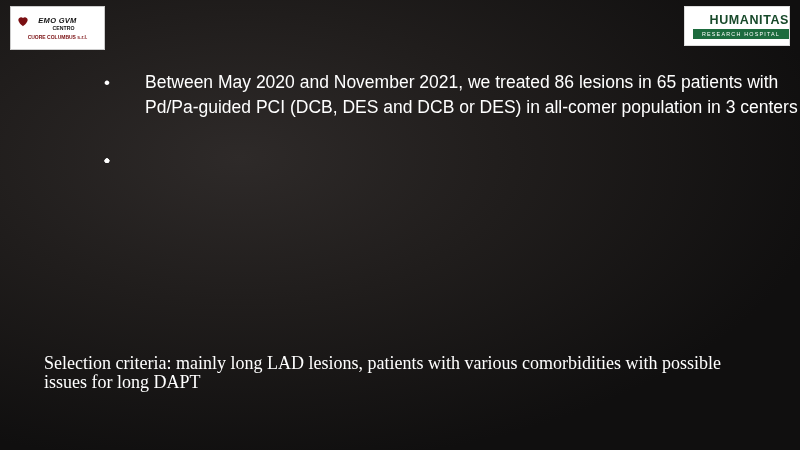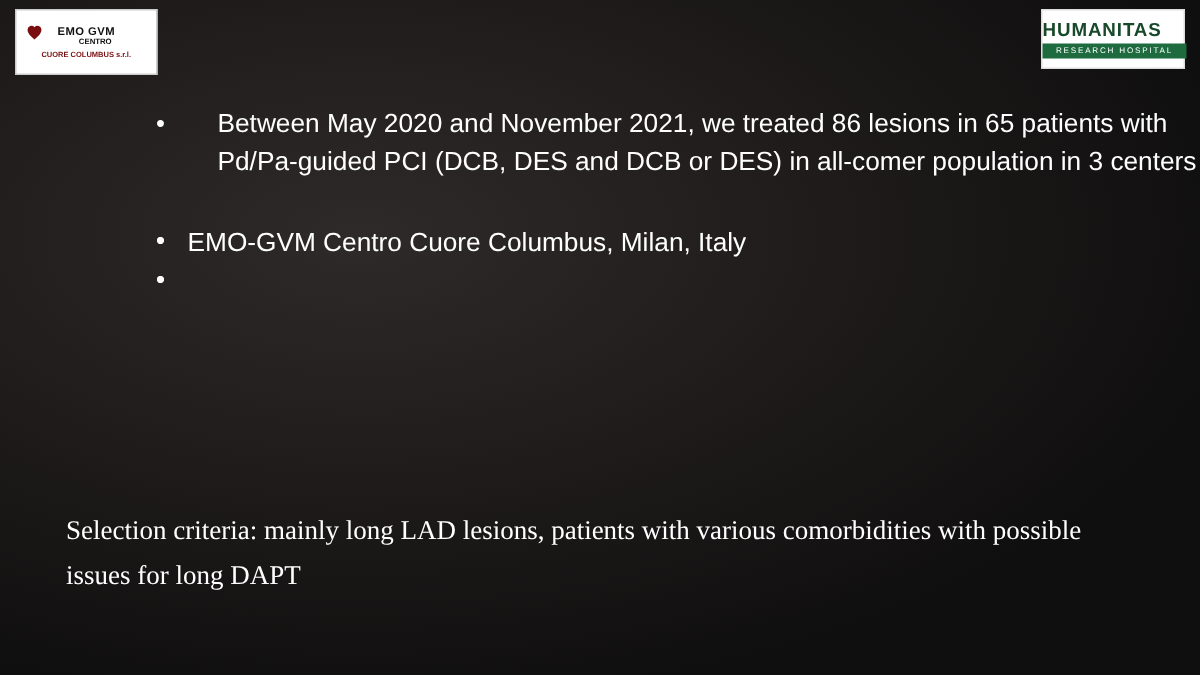--- a/index.html
+++ b/index.html
@@ -41,48 +41,49 @@
     top: 7px;
     width: 14px;
     height: 14px;
   }
   .logo-left .l1 {
     font-size: 7.5px;
     font-weight: bold;
     color: #111111;
     letter-spacing: 0.3px;
     line-height: 9px;
+    font-style: italic;
   }
   .logo-left .l2 {
     font-size: 5.2px;
     font-weight: bold;
     color: #111111;
     line-height: 7px;
     margin-left: 12px;
   }
   .logo-left .l3 {
     font-size: 5px;
     font-weight: bold;
     color: #7a0f12;
     line-height: 7px;
     margin-top: 2px;
   }
 
   .logo-right {
     position: absolute;
     right: 10px;
     top: 6px;
-    width: 96px;
+    width: 106px;
     height: 40px;
     background: #ffffff;
     border: 1px solid #dddddd;
     box-sizing: border-box;
     display: flex;
     flex-direction: column;
-    align-items: flex-start;
+    align-items: flex-end;
     justify-content: center;
   }
   .logo-right .hum {
     font-size: 12.5px;
     font-weight: bold;
     color: #17492a;
     letter-spacing: 0.6px;
     line-height: 14px;
   }
   .logo-right .bar {
@@ -139,25 +140,25 @@
   .group-b li.bullet {
     padding-left: 125px;
     line-height: 26px;
   }
   .group-b li.bullet .dot { left: 104px; top: 0; }
 
   
   .footnote {
     position: absolute;
     left: 44px;
-    top: 338px;
+    top: 354px;
     width: 714px;
     font-family: "Liberation Serif", serif;
     font-size: 18px;
-    line-height: 30px;
+    line-height: 19px;
     color: #ffffff;
   }
 </style>
 </head>
 <body>
 
 <div class="slide">
 
   <div class="logo-left">
     <svg class="heart" viewBox="0 0 24 24">
@@ -181,21 +182,20 @@
         <span class="txt">Between May 2020 and November 2021, we treated 86 lesions in 65 patients with Pd/Pa-guided PCI  (DCB, DES and DCB or DES) in all-comer population in 3 centers</span>
       </li>
       <li class="bullet spaced">
         <span class="dot">•</span>
       </li>
     </ul>
 
     <ul class="bullets group-b">
       <li class="bullet">
         <span class="dot">•</span>
-        <span class="txt">EMO-GVM Centro Cuore Columbus,  Milan, Italy</span>
       </li>
       <li class="bullet">
         <span class="dot">•</span>
       </li>
       <li class="bullet">
         <span class="dot">•</span>
       </li>
     </ul>
 
   </div>

